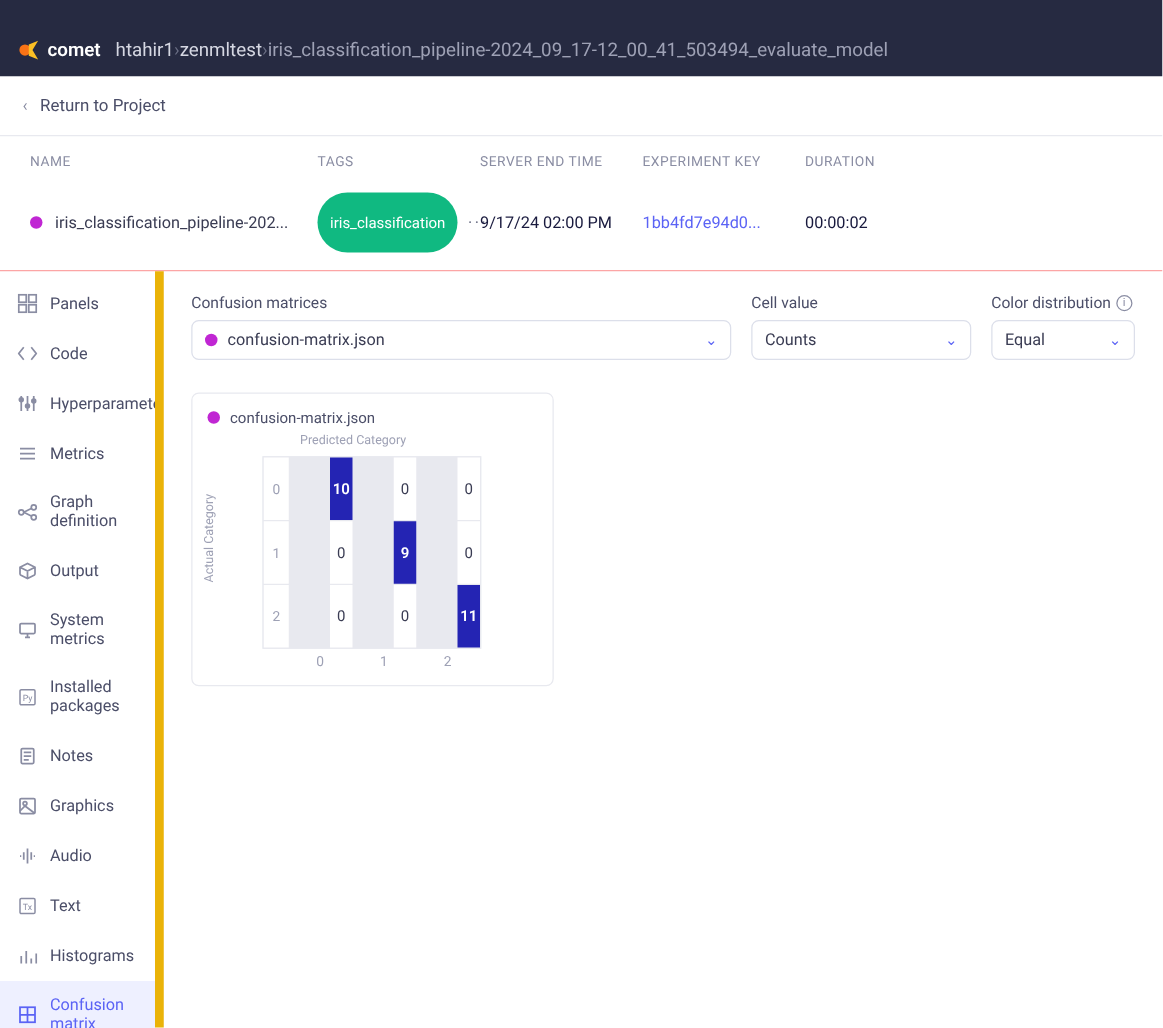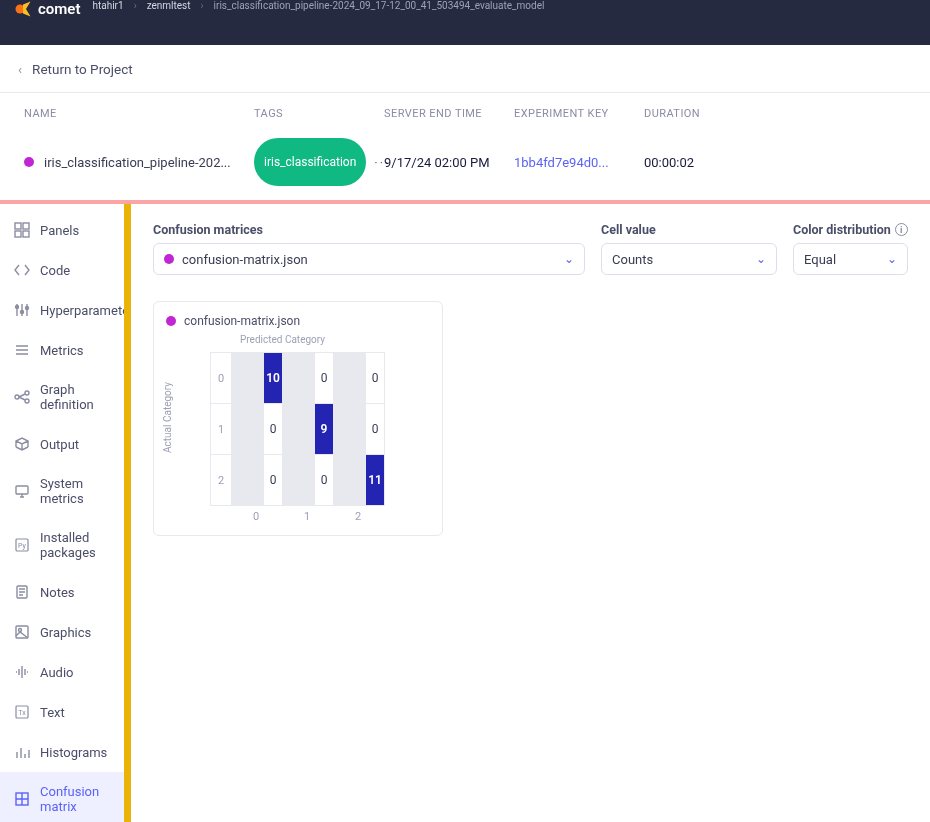--- a/index.html
+++ b/index.html
@@ -1,52 +1,52 @@
 <!DOCTYPE html>
 <html><head>
 <meta charset="utf-8">
 <style>
 * { margin: 0; padding: 0; box-sizing: border-box; font-family: -apple-system, BlinkMacSystemFont, "Segoe UI", Roboto, Helvetica, Arial, sans-serif; }
 body { background: #fff; width: 930px; height: 822px; overflow: hidden; color: #191a3e; }
 
 
-.topbar { background: #262a41; height: 45px; display: flex; align-items: flex-start; padding: 0 14px; gap: 12px; }
+.topbar { background: #262a41; height: 61px; display: flex; align-items: flex-end; padding: 12px 14px; gap: 12px; }
 .logo { display: flex; align-items: center; gap: 6px; color: #fff; font-weight: 600; font-size: 15px; }
 .logo-icon { width: 18px; height: 18px; }
-.breadcrumbs { display: flex; align-items: center; gap: 10px; color: #a3a6b8; font-size: 10px; }
+.breadcrumbs { display: flex; align-items: center; color: #a3a6b8; font-size: 15px; }
 .breadcrumbs .crumb { color: #d5d7e2; cursor: pointer; }
 .breadcrumbs .crumb.last { color: #9ea1b5; }
 .breadcrumbs .sep { color: #6a6e84; }
 
 
 .returnbar { height: 48px; display: flex; align-items: center; padding: 0 18px; border-bottom: 1px solid #e8e9ef; gap: 10px; color: #4b4e68; font-size: 13.5px; cursor: pointer; }
 .returnbar .chev { color: #8a8da3; }
 
 
 .exp-header { display: grid; grid-template-columns: 230px 130px 130px 130px 1fr; padding: 14px 24px 10px; color: #8a8da3; font-size: 11px; letter-spacing: 0.04em; }
-.exp-row { display: grid; grid-template-columns: 230px 130px 130px 130px 1fr; padding: 8px 24px 14px; align-items: center; font-size: 13px; border-bottom: 4px solid #fca5a5; }
+.exp-row { display: grid; grid-template-columns: 230px 130px 130px 130px 1fr; padding: 8px 24px 14px; align-items: center; font-size: 13px; border-bottom: 1px solid #fca5a5; }
 .name-cell { display: flex; align-items: center; gap: 10px; color: #3a3c53; overflow: hidden; white-space: nowrap; text-overflow: ellipsis; }
 .dot { width: 10px; height: 10px; border-radius: 50%; background: #c026d3; flex-shrink: 0; }
 .tag-cell { display: flex; align-items: center; gap: 8px; }
 .tag-pill { background: #10b981; color: #fff; font-size: 12px; border-radius: 999px; padding: 17px 10px; }
 .tag-more { color: #6a6e84; letter-spacing: 2px; cursor: pointer; }
 .key-cell { color: #5b63f5; cursor: pointer; overflow: hidden; white-space: nowrap; text-overflow: ellipsis; }
 
 
 .main { display: flex; height: calc(822px - 45px - 48px - 80px); }
 .sidebar { width: 158px; border-right: 7px solid #eab308; padding-top: 6px; overflow-y: auto; }
 .side-item { display: flex; align-items: center; gap: 10px; padding: 12px 14px; font-size: 13px; color: #4b4e68; cursor: pointer; }
 .side-item.active { background: #eef0ff; color: #5b63f5; }
 .side-item .icon { width: 16px; height: 16px; flex-shrink: 0; color: #8a8da3; }
 .side-item.active .icon { color: #5b63f5; }
 
 .content { flex: 1; padding: 18px 22px; }
 .controls { display: flex; gap: 16px; align-items: flex-start; }
 .ctrl-group { display: flex; flex-direction: column; gap: 6px; }
-.ctrl-label { font-size: 12.5px; color: #4b4e68; font-weight: 700; display: flex; align-items: center; gap: 4px; }
+.ctrl-label { font-size: 12.5px; color: #4b4e68; font-weight: 400; display: flex; align-items: center; gap: 4px; }
 .info-circle { width: 13px; height: 13px; border: 1px solid #8a8da3; border-radius: 50%; display: inline-flex; align-items: center; justify-content: center; font-size: 9px; color: #8a8da3; }
 .select { border: 1px solid #dcdfea; border-radius: 6px; height: 32px; display: flex; align-items: center; justify-content: space-between; padding: 0 10px; font-size: 13px; color: #3a3c53; cursor: pointer; }
 .select.big { width: 432px; }
 .select.small { width: 176px; }
 .select.smaller { width: 115px; }
 .select .chev-down { color: #5b63f5; font-size: 12px; }
 .select .lead { display: flex; align-items: center; gap: 8px; }
 
 
 .matrix-panel { border: 1px solid #e8e9ef; border-radius: 6px; margin-top: 26px; padding: 12px; width: 290px; }

